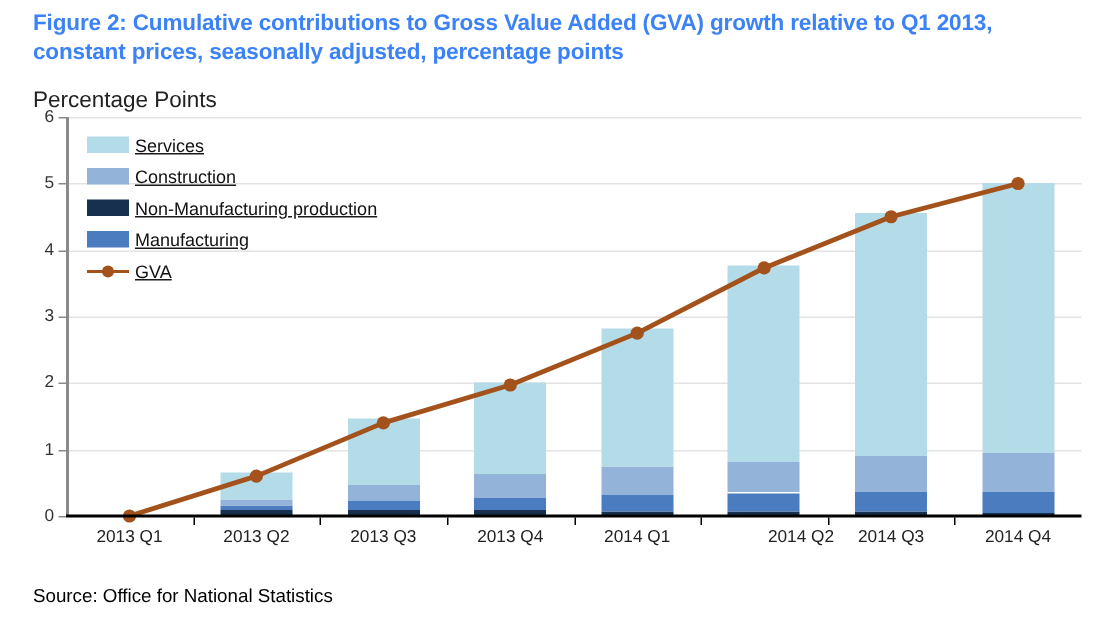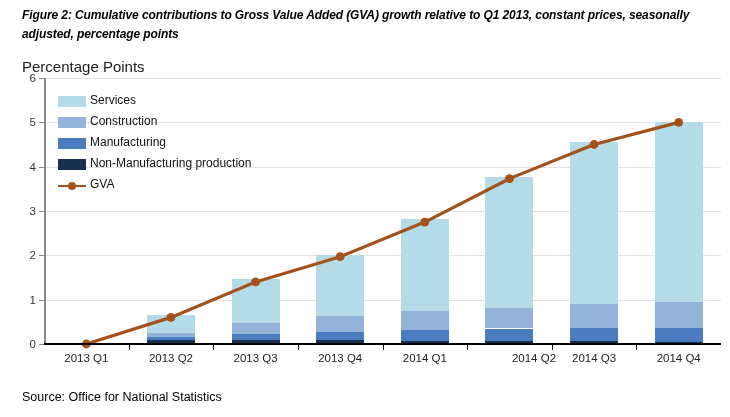--- a/index.html
+++ b/index.html
@@ -10,26 +10,25 @@
     font-family: "Liberation Sans", sans-serif;
     color: #1a1a1a;
     overflow: hidden;
     position: relative;
   }
 
   
   #title {
     position: absolute;
     left: 22px; top: 6px; width: 700px;
-    font-size: 12px;
+    font-size: 15px;
     font-weight: bold;
     line-height: 19px;
-    color: #000000;
+    color: #3b82f6;
     letter-spacing: -0.1px;
-    font-style: italic;
   }
 
   
   #yaxis-title {
     position: absolute;
     left: 22px; top: 58px;
     font-size: 15px;
     color: #222;
   }
 
@@ -97,22 +96,23 @@
   .seg { position: absolute; left: 0; width: 100%; }
 
   
   #legend {
     position: absolute;
     left: 58px; top: 86px;
     z-index: 6;
   }
   .legend-row {
     display: flex;
-    align-items: flex-end;
+    align-items: center;
     height: 21px;
+    text-decoration: underline;
   }
   .legend-swatch {
     width: 28px; height: 11px;
     margin-right: 4px;
     flex: 0 0 auto;
   }
   .legend-line-wrap {
     width: 28px; height: 11px;
     margin-right: 4px;
     position: relative;
@@ -261,26 +261,26 @@
   <div id="legend">
       <div class="legend-row">
         <span class="legend-swatch" style="background: rgb(179, 219, 232);"></span>
         <span class="legend-label">Services</span>
       </div>
       <div class="legend-row">
         <span class="legend-swatch" style="background: rgb(148, 179, 217);"></span>
         <span class="legend-label">Construction</span>
       </div>
       <div class="legend-row">
+        <span class="legend-swatch" style="background: rgb(23, 48, 79);"></span>
+        <span class="legend-label">Non-Manufacturing production</span>
+      </div>
+      <div class="legend-row">
         <span class="legend-swatch" style="background: rgb(74, 124, 191);"></span>
         <span class="legend-label">Manufacturing</span>
-      </div>
-      <div class="legend-row">
-        <span class="legend-swatch" style="background: rgb(23, 48, 79);"></span>
-        <span class="legend-label">Non-Manufacturing production</span>
       </div>
       <div class="legend-row">
         <span class="legend-line-wrap">
           <span class="legend-line" style="background: rgb(164, 82, 27);"></span>
           <span class="legend-dot" style="background: rgb(164, 82, 27);"></span>
         </span>
         <span class="legend-label">GVA</span>
       </div>
     </div>
 </div>

